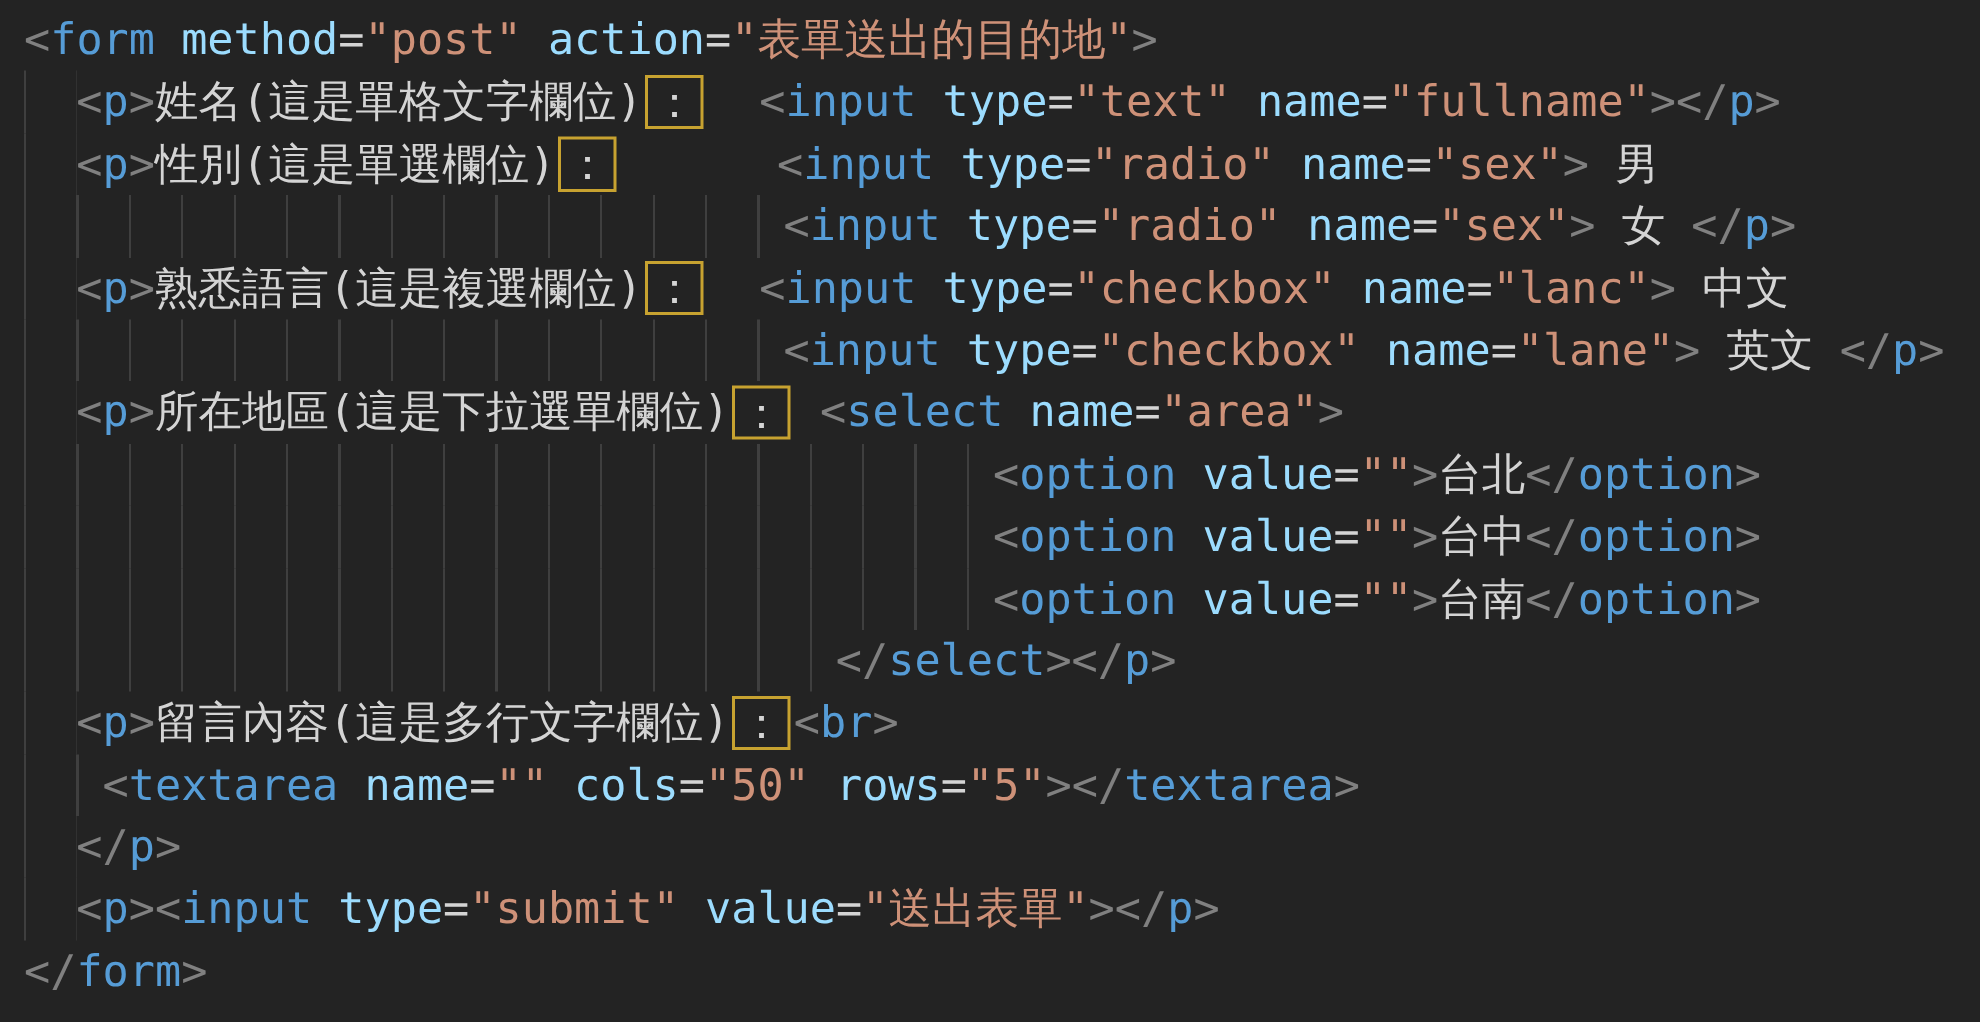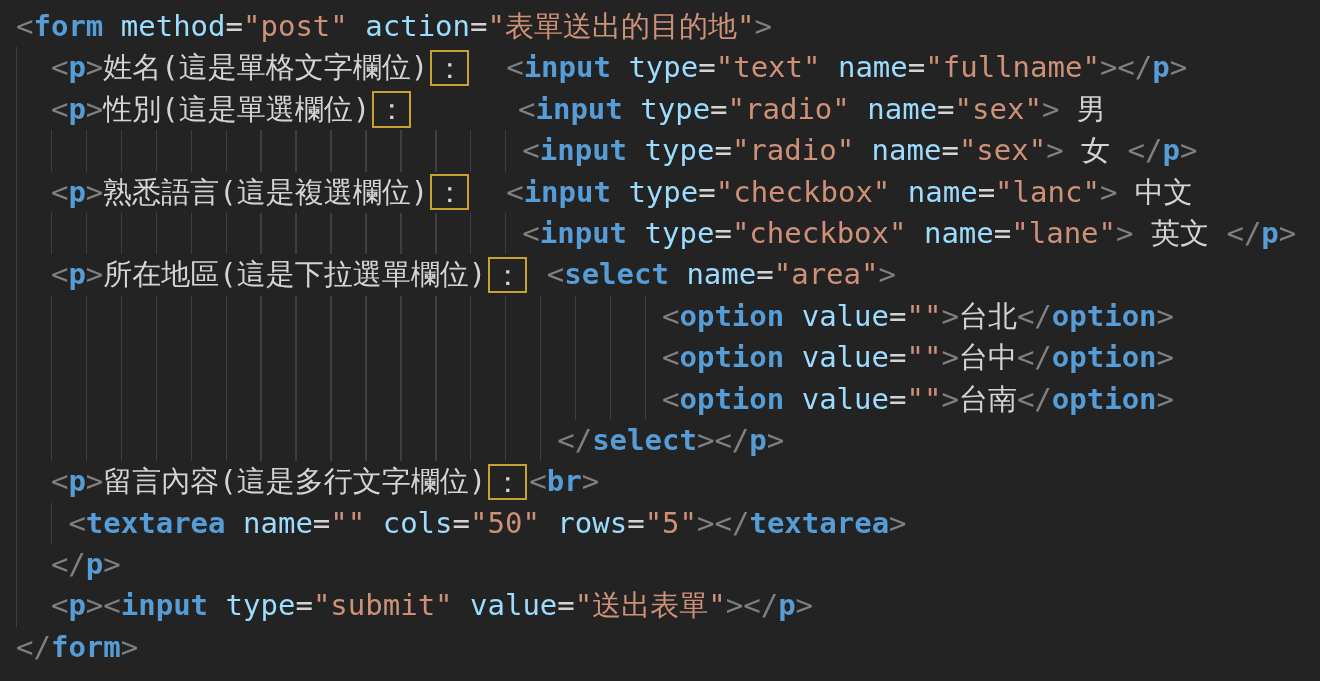--- a/index.html
+++ b/index.html
@@ -29,21 +29,21 @@
   }
   .line span{white-space:pre;}
   .ind{
     display:inline-block;
     flex:0 0 auto;
     background:repeating-linear-gradient(to right,
       var(--c-guide) 0, var(--c-guide) 1.5px,
       transparent 1.5px, transparent 2ch);
   }
   .pn{color:var(--c-pn);}
-  .tg{color:var(--c-tg);font-weight:bold;}
+  .tg{color:var(--c-tg);}
   .at{color:var(--c-at);text-align:center;}
   .st{color:var(--c-st);}
   .tx{color:var(--c-tx);}
   .uni{
     color:var(--c-tx);
     border:2px solid var(--c-box);
     display:inline-block;
     line-height:1.05;
     padding:1px 3px;
     margin:0 2px;

